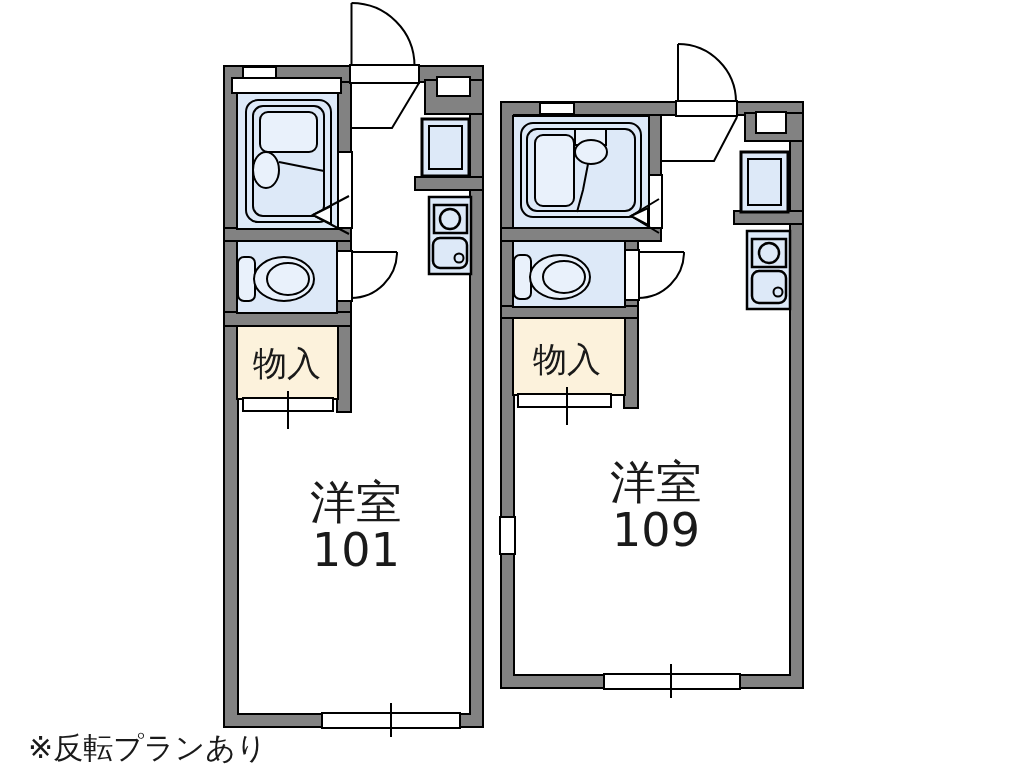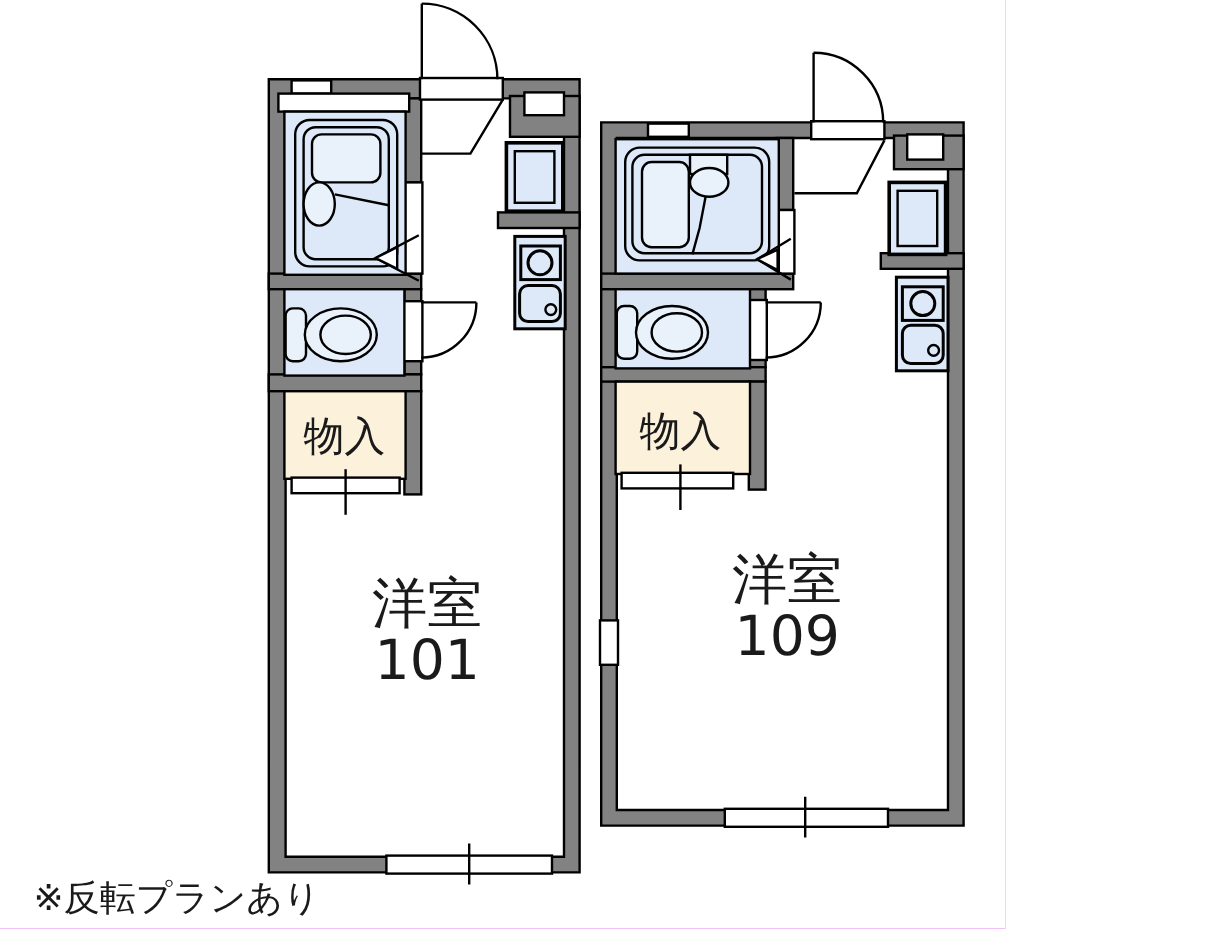--- a/index.html
+++ b/index.html
@@ -1,16 +1,16 @@
 <!DOCTYPE html>
 <html><head>
 <meta charset="utf-8">
 <style>
   html,body{margin:0;padding:0;background:#ffffff;}
-  .canvas{position:relative;width:838px;height:774px;background:#d946ef;overflow:hidden;
+  .canvas{position:relative;width:838px;height:774px;background:#7dd3fc;overflow:hidden;
           font-family:"DejaVu Sans",sans-serif;}
   svg{display:block;}
   .wall{fill:#828282;stroke:#000;stroke-width:2;}
   .opening{fill:#ffffff;stroke:#000;stroke-width:2;}
   .room-blue{fill:#dde9f8;stroke:#000;stroke-width:2;}
   .room-cream{fill:#fcf2dc;stroke:#000;stroke-width:2;}
   .fx{fill:#e9f1fb;stroke:#000;stroke-width:2;}
   .fx-blue{fill:#dde9f8;stroke:#000;stroke-width:2.5;}
   .fx-thick{fill:#dde9f8;stroke:#000;stroke-width:3;}
   .ln{fill:none;stroke:#000;stroke-width:2;}

